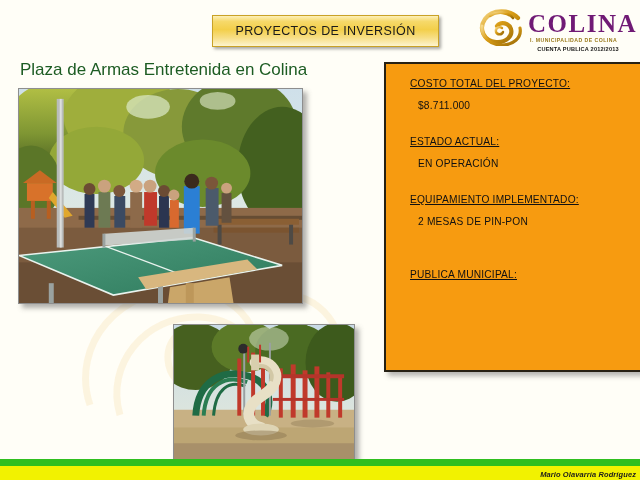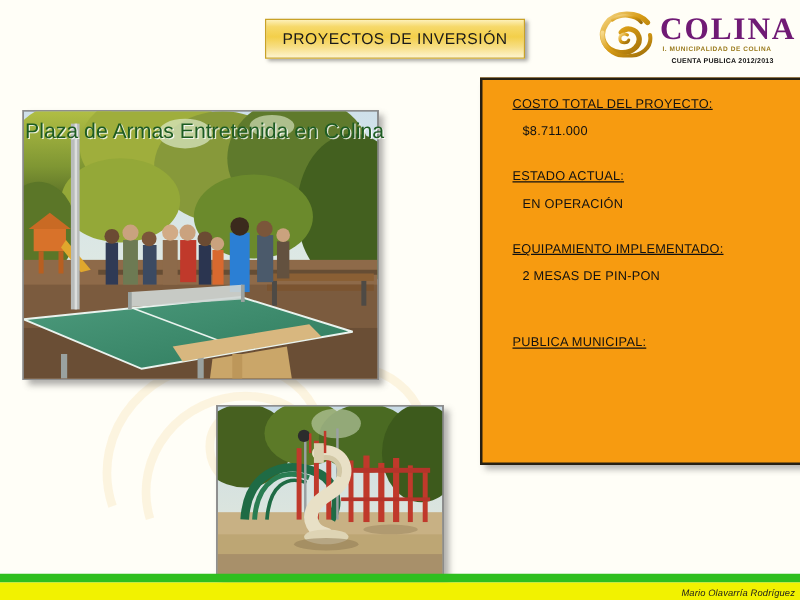--- a/index.html
+++ b/index.html
@@ -9,21 +9,21 @@
     background:#fffef7;
     position:relative;
   }
   
   .watermark{
     position:absolute; left:60px; top:255px; width:300px; height:170px;
     opacity:.10; pointer-events:none; z-index:0;
   }
   
   .title-banner{
-    position:absolute; left:212px; top:15px; width:208px; height:32px;
+    position:absolute; left:212px; top:15px; width:227px; height:32px;
     background:linear-gradient(to bottom,
         #fdf0b8 0%, #f6d96a 18%, #f3cf4a 45%, #f7de84 72%, #fdf4cf 100%);
     border:1px solid #c9a227;
     box-shadow:2px 2px 3px rgba(0,0,0,.35);
     display:flex; align-items:center; justify-content:center;
     z-index:6;
   }
   .title-banner span{
     font-size:12.5px; color:#1a1a1a; letter-spacing:.4px; white-space:nowrap;
   }
@@ -47,21 +47,20 @@
   .logo-cuenta{
     position:absolute; left:40px; top:40px; width:120px; text-align:center;
     font-size:5.6px; font-weight:bold; letter-spacing:.2px; color:#161616;
     white-space:nowrap;
   }
   
   .main-heading{
     position:absolute; left:20px; top:60px;
     font-size:17px; color:#1d5c22; white-space:nowrap; z-index:5;
     text-shadow:1px 1px 0 rgba(255,255,255,.8);
-    margin-top:35px;
   }
   
   .photo{
     position:absolute; overflow:hidden;
     border:1px solid #8e8e8e;
     box-shadow:4px 4px 5px rgba(80,80,80,.45);
     background:#777; z-index:4;
   }
   #photo-park { left:18px; top:88px; width:285px; height:216px; }
   #photo-play { left:173px; top:324px; width:182px; height:138px; }
@@ -89,21 +88,21 @@
   .stripe-green{
     position:absolute; left:0; bottom:14px; width:640px; height:7px;
     background:#2fbf1f; z-index:7;
   }
   .stripe-yellow{
     position:absolute; left:0; bottom:0; width:640px; height:14px;
     background:#f2f200; z-index:7;
   }
   .credit{
     position:absolute; right:4px; bottom:1px;
-    font-size:7.5px; font-weight:normal; font-style:italic;
+    font-size:7.5px; font-weight:bold; font-style:italic;
     color:#1c1c1c; letter-spacing:.1px; white-space:nowrap; z-index:8;text-align:center;
   }
 </style>
 </head>
 <body>
 
 <div class="watermark">
   <svg viewBox="0 0 300 170" xmlns="http://www.w3.org/2000/svg">
     <g fill="none" stroke="#e8a21c" stroke-width="7">
       <path d="M30 150 C10 90 60 30 130 35 C190 40 215 95 180 125 C150 150 110 135 108 105 C106 80 130 68 146 80"></path>

